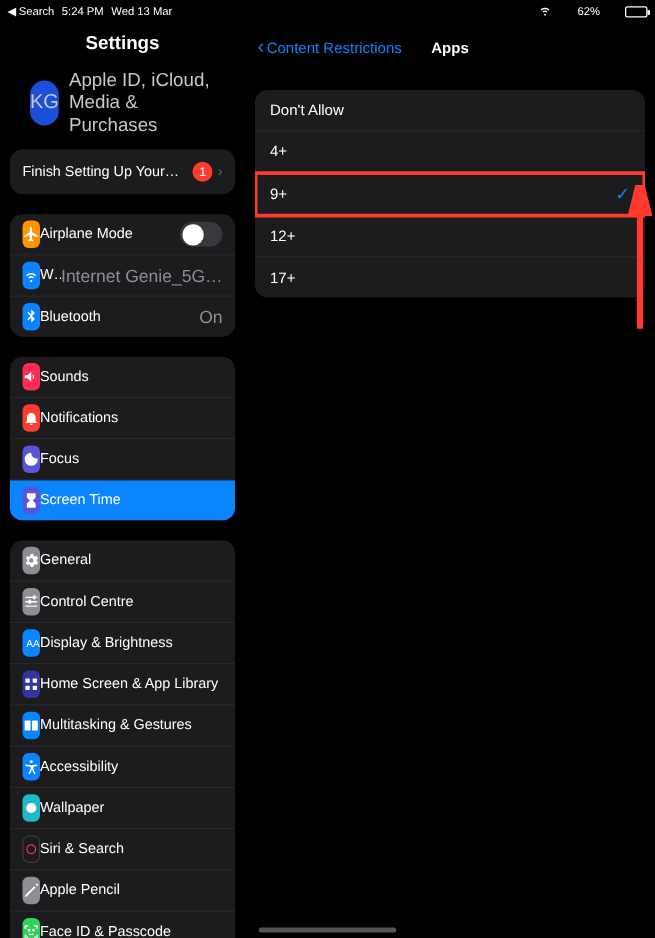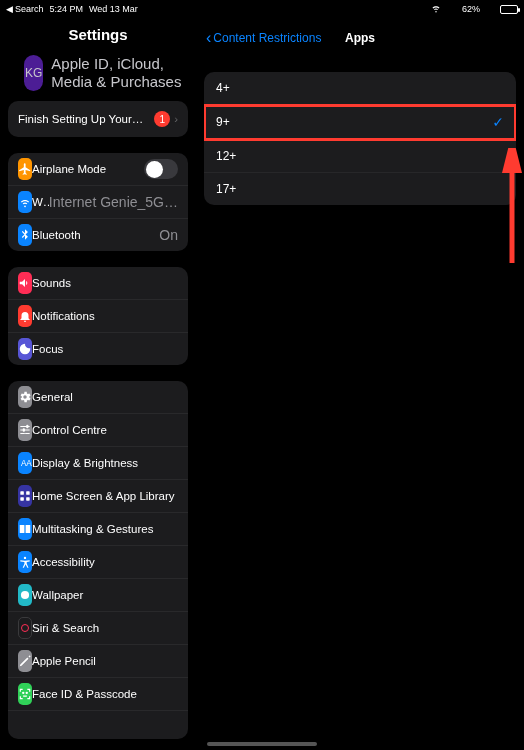--- a/index.html
+++ b/index.html
@@ -25,21 +25,21 @@
   .group { background: #1c1c1e; border-radius: 10px; overflow: hidden; margin-bottom: 16px; }
   .row { display: flex; align-items: center; min-height: 28px; padding: 5px 10px; font-size: 11.5px; border-bottom: 1px solid rgba(255,255,255,0.06); }
   .row:last-child { border-bottom: none; }
   .row .icon { width: 14px; height: 22px; border-radius: 5px; display: flex; align-items: center; justify-content: center; flex-shrink: 0; }
   .row .label { flex: 1; white-space: nowrap; overflow: hidden; text-overflow: ellipsis; }
   .row .trailing { color: #8e8e93; font-size: 14px; }
   .row.active { background: #0a84ff; }
   .row.active .label { color: #fff; }
 
   .apple-id-row { display:flex; align-items:center; gap:8px; padding: 2px 4px 10px 4px; }
-  .avatar { width: 36px; height: 36px; border-radius: 18px; background: #4c1d95; display:flex; align-items:center; justify-content:center; font-size:12px; color:#c7c7cc;margin-left:12px; }
+  .avatar { width: 36px; height: 36px; border-radius: 18px; background: #1d4ed8; display:flex; align-items:center; justify-content:center; font-size:16px; color:#c7c7cc;margin-left:12px; }
   .apple-id-text { font-size: 15px; color: #c7c7cc; line-height: 1.2; }
 
   .finish-row { display:flex; align-items:center; background:#1c1c1e; border-radius:10px; padding: 10px 10px; font-size: 11.5px; margin-bottom:16px; }
   .finish-row .label { flex: 1; white-space: nowrap; overflow: hidden; text-overflow: ellipsis; }
   .badge { width: 16px; height: 16px; border-radius: 8px; background: #ff3b30; color:#fff; font-size:10px; display:flex; align-items:center; justify-content:center; margin-right:4px; }
   .chev { color:#636366; }
 
   .toggle { width: 34px; height: 20px; border-radius: 10px; background: #39393d; position: relative; }
   .knob { position: absolute; width: 17px; height: 17px; background: #fff; border-radius: 50%; top: 1.5px; left: 1.5px; }
 
@@ -151,20 +151,28 @@
           <span class="label">Notifications</span>
         </div>
         <div class="row">
           <span class="icon" style="background:#5856d6">
               <svg viewBox="0 0 24 24" fill="#fff">
                 <path d="M12 3a9 9 0 1 0 9 9c0-.5 0-1-.1-1.4A7 7 0 0 1 12 3z"></path>
               </svg>
             </span>
           <span class="label">Focus</span>
         </div>
+        <div class="row active">
+          <span class="icon" style="background:#5856d6">
+              <svg viewBox="0 0 24 24" fill="#fff">
+                <path d="M6 2v6l4 4-4 4v6h12v-6l-4-4 4-4V2H6z"></path>
+              </svg>
+            </span>
+          <span class="label">Screen Time</span>
+        </div>
       </div>
 
       <div class="group">
         <div class="row">
           <span class="icon" style="background:#8e8e93">
               <svg viewBox="0 0 24 24" fill="#fff">
                 <path d="M19.4 13a7.5 7.5 0 0 0 0-2l2.1-1.6-2-3.5-2.5 1a7.5 7.5 0 0 0-1.7-1L15 3h-4l-.3 2.9a7.5 7.5 0 0 0-1.7 1l-2.5-1-2 3.5L6.6 11a7.5 7.5 0 0 0 0 2l-2.1 1.6 2 3.5 2.5-1a7.5 7.5 0 0 0 1.7 1L11 21h4l.3-2.9a7.5 7.5 0 0 0 1.7-1l2.5 1 2-3.5L19.4 13zM12 15a3 3 0 1 1 0-6 3 3 0 0 1 0 6z"></path>
               </svg>
             </span>
           <span class="label">General</span>
@@ -260,20 +268,23 @@
     <div class="detail">
       <div class="detail-header">
         <div class="back-btn">
           <span style="font-size:16px">‹</span>
           <span>Content Restrictions</span>
         </div>
         <div class="detail-title">Apps</div>
       </div>
 
       <div class="detail-group">
+        <div class="drow">
+          <span>Don't Allow</span>
+        </div>
         <div class="drow">
           <span>4+</span>
         </div>
         <div class="drow highlight">
           <span>9+</span>
           <span class="check">✓</span>
         </div>
         <div class="drow">
           <span>12+</span>
         </div>

